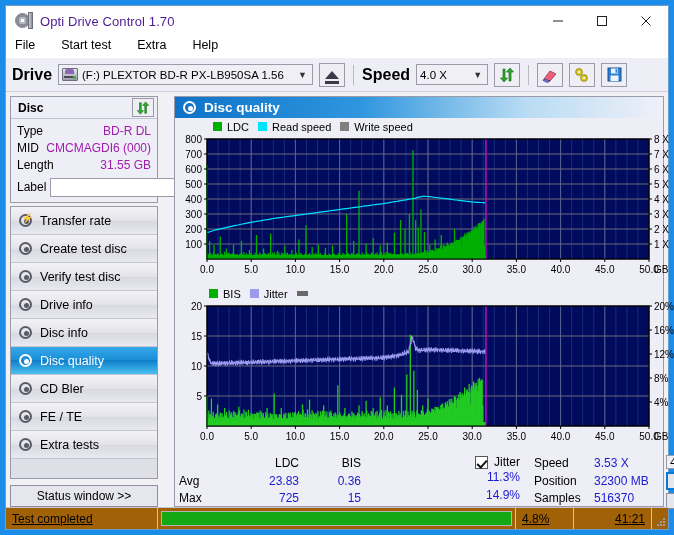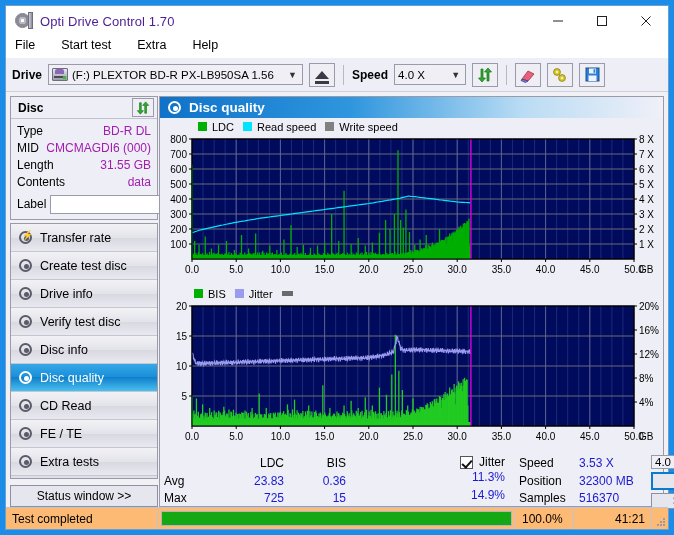--- a/index.html
+++ b/index.html
@@ -46,21 +46,21 @@
   .menubar {
     height:22px; background:#ffffff; display:flex; align-items:flex-start;
     padding-left:0; gap:8px; flex:0 0 22px;
   }
   .menuitem { padding:2px 9px; font-size:12.5px; color:#000; }
   
   .drivebar {
     flex:0 0 34px; background:#eeeef6; display:flex; align-items:center;
     padding:0 6px; gap:6px; border-bottom:1px solid #cfcfda;
   }
-  .lbl-bold { font-weight:bold; font-size:12px; color:#000; }
+  .lbl-bold { font-weight:bold; font-size:16px; color:#000; }
   .combo {
     height:21px; background:#efeff5; border:1px solid #9a9aa8;
     display:flex; align-items:center; padding:0 3px; font-size:11.5px;
     color:#000; position:relative;
   }
   .combo .chev {
     margin-left:auto; padding-left:6px; padding-right:2px;
     color:#333; font-size:9px;
   }
   #drive-combo { width:255px; }
@@ -86,21 +86,21 @@
     width:26px; height:24px; border:1px solid #9a9aa8; background:#eeeef4;
     display:flex; align-items:center; justify-content:center;
   }
   .eject {
     width:0;height:0;border-left:7px solid transparent;border-right:7px solid transparent;
     border-bottom:8px solid #3a3a46; position:relative;
   }
   .eject::after{content:"";position:absolute;left:-7px;top:10px;width:14px;height:3px;background:#3a3a46;}
   .sep { width:1px; height:20px; background:#b9b9c6; margin:0 2px; }
   
-  .body { flex:1; display:flex; padding:4px 4px 0 4px; gap:1px; min-height:0; }
+  .body { flex:1; display:flex; padding:4px 4px 0 4px; gap:16px; min-height:0; }
   .leftcol { width:148px; display:flex; flex-direction:column; gap:3px; }
   
   .disc-panel { border:1px solid #9a9aa8; background:#eeeef6; }
   .disc-head {
     height:22px; display:flex; align-items:center; padding:0 3px 0 7px;
     border-bottom:1px solid #c3c3d0;
   }
   .disc-head b { font-size:12px; }
   .refresh-btn {
     margin-left:auto; width:22px;height:19px;border:1px solid #9a9aa8;background:#eeeef4;
@@ -196,21 +196,21 @@
   .btncol { margin-left:auto; display:flex; flex-direction:column; gap:3px; width:94px; padding-right:1px;}
   .btn {
     height:22px; border:1px solid #8f8f9e; background:#e6e6ee;
     font-family:"Liberation Sans",sans-serif; font-size:12px; color:#000;
     display:flex;align-items:center;justify-content:center;
   }
   .btn.primary { border:2px solid #0a7ad0; }
   
   .statusbar {
     flex:0 0 22px; display:flex; align-items:stretch; border-top:1px solid #c3c3d0;
-    background:#fdba74; font-size:12px;
+    background:#a16207; font-size:12px;text-decoration:underline;
   }
   .sb-cell { display:flex; align-items:center; padding:0 6px; border-right:1px solid #c3c3d0; }
   .sb-text { width:152px; }
   .sb-prog { flex:1; display:flex; align-items:center; padding:2px 3px; border-right:1px solid #c3c3d0;}
   .progtrack { flex:1; height:15px; background:#e4e4ec; border:1px solid #b3b3c0; }
   .progfill { height:100%; background:#14a814; }
   .sb-pct { width:58px; justify-content:flex-start; }
   .sb-time { width:78px; justify-content:flex-end; }
   .sb-grip { width:16px; display:flex; align-items:flex-end; justify-content:flex-end; padding:0 2px 2px 0;}
 </style>
@@ -324,24 +324,20 @@
             <span class="v">BD-R DL</span>
           </div>
           <div class="drow">
             <span class="k">MID</span>
             <span class="v">CMCMAGDI6 (000)</span>
           </div>
           <div class="drow">
             <span class="k">Length</span>
             <span class="v">31.55 GB</span>
           </div>
-          <div class="drow">
-            <span class="k">Contents</span>
-            <span class="v">data</span>
-          </div>
           <div class="label-row">
             <span class="k">Label</span>
             <input class="label-input" type="text" value="" style="">
             <div class="cd-btn">
               <span class="cd-glyph"></span>
             </div>
           </div>
         </div>
       </div>
 
@@ -356,45 +352,45 @@
         <div class="nav-item">
           <span class="nav-ico">
               <span class="c"></span>
             </span>
           <span>Create test disc</span>
         </div>
         <div class="nav-item">
           <span class="nav-ico">
               <span class="c"></span>
             </span>
-          <span>Drive info</span>
+          <span>Verify test disc</span>
         </div>
         <div class="nav-item">
           <span class="nav-ico">
               <span class="c"></span>
             </span>
-          <span>Verify test disc</span>
+          <span>Drive info</span>
         </div>
         <div class="nav-item">
           <span class="nav-ico">
               <span class="c"></span>
             </span>
           <span>Disc info</span>
         </div>
         <div class="nav-item active">
           <span class="nav-ico">
               <span class="c"></span>
             </span>
           <span>Disc quality</span>
         </div>
         <div class="nav-item">
           <span class="nav-ico">
               <span class="c"></span>
             </span>
-          <span>CD Read</span>
+          <span>CD Bler</span>
         </div>
         <div class="nav-item">
           <span class="nav-ico">
               <span class="c"></span>
             </span>
           <span>FE / TE</span>
         </div>
         <div class="nav-item">
           <span class="nav-ico">
               <span class="c"></span>
@@ -1584,21 +1580,21 @@
     </div>
   </div>
 
   <div class="statusbar">
     <div class="sb-cell sb-text">Test completed</div>
     <div class="sb-prog">
       <div class="progtrack">
         <div class="progfill" id="progfill" style="width: 100%;"></div>
       </div>
     </div>
-    <div class="sb-cell sb-pct">100.0%</div>
+    <div class="sb-cell sb-pct">4.8%</div>
     <div class="sb-cell sb-time">41:21</div>
     <div class="sb-grip">
       <svg width="10" height="10">
           <g fill="#9a9aa8">
         <rect x="7" y="1" width="2" height="2"></rect>
             <rect x="4" y="4" width="2" height="2"></rect>
         <rect x="7" y="4" width="2" height="2"></rect>
             <rect x="1" y="7" width="2" height="2"></rect>
         <rect x="4" y="7" width="2" height="2"></rect>
             <rect x="7" y="7" width="2" height="2"></rect>

